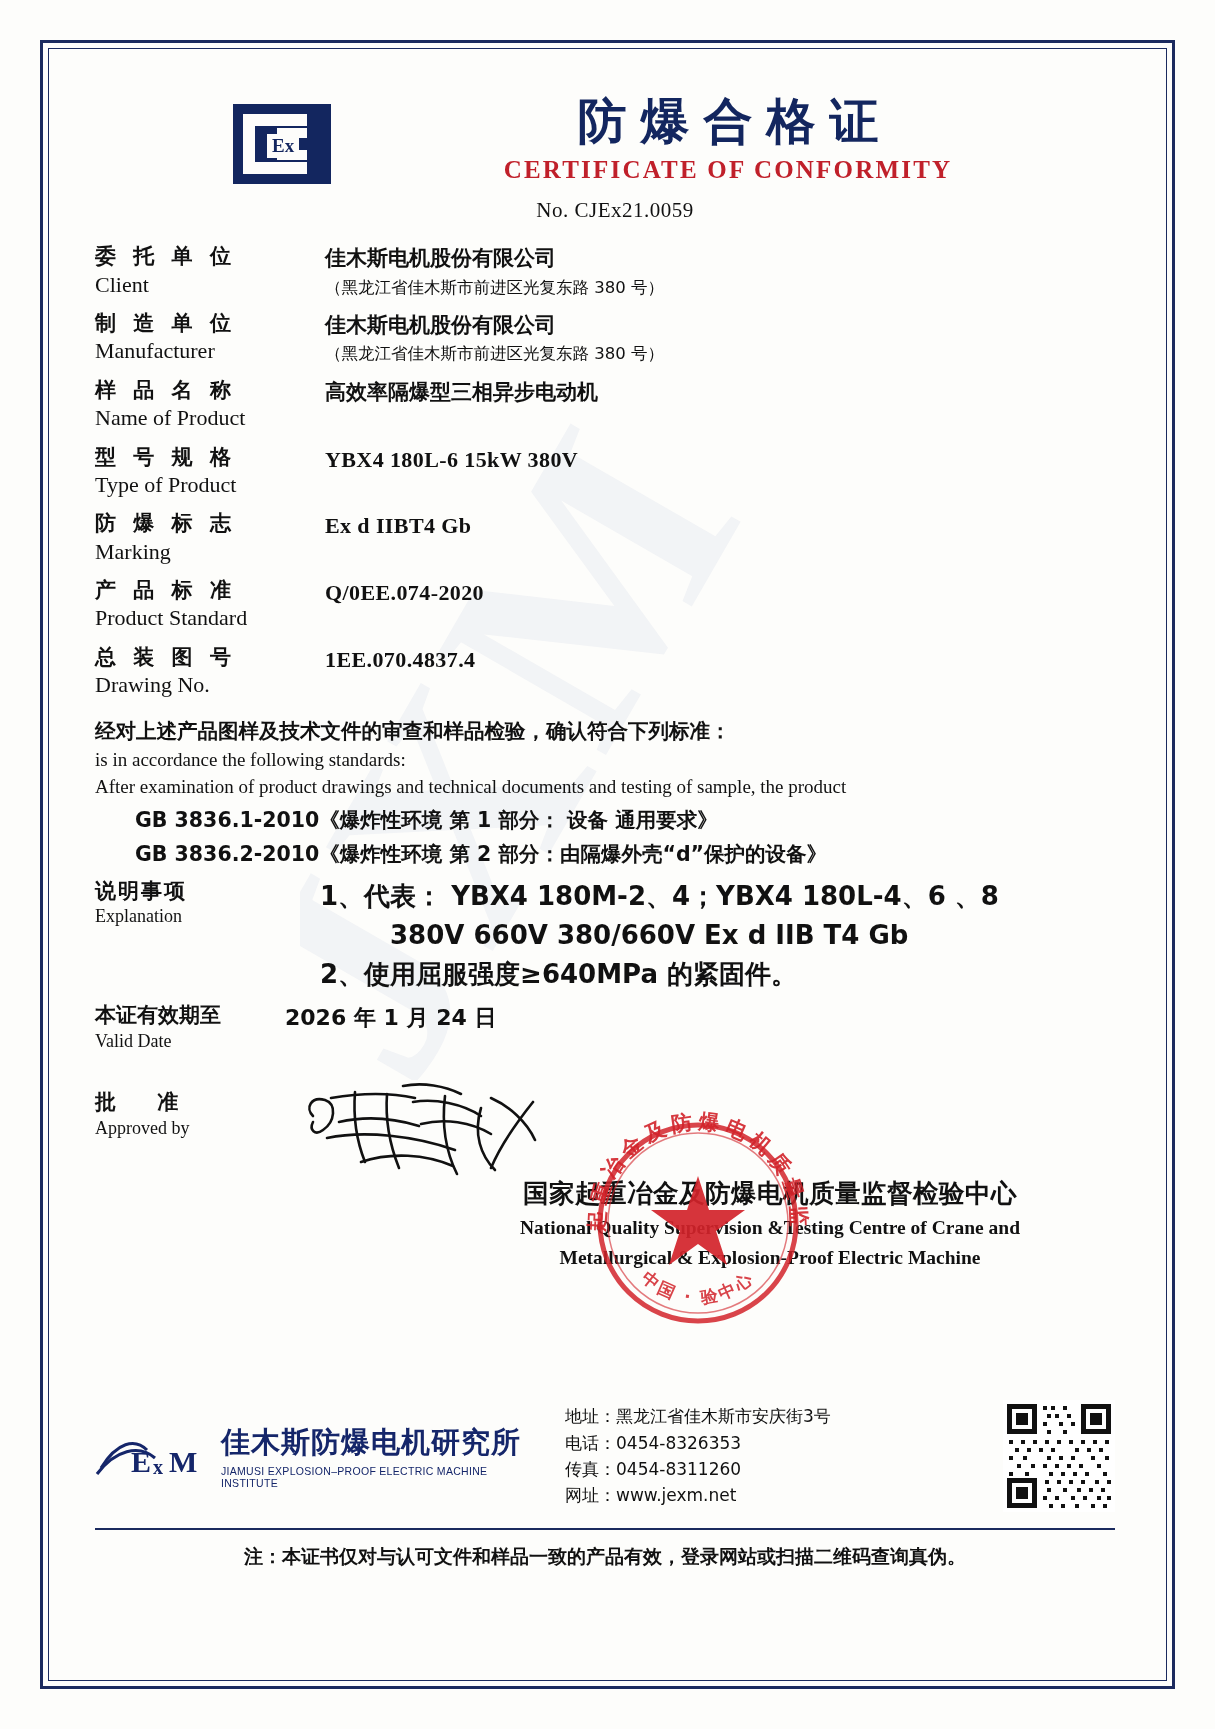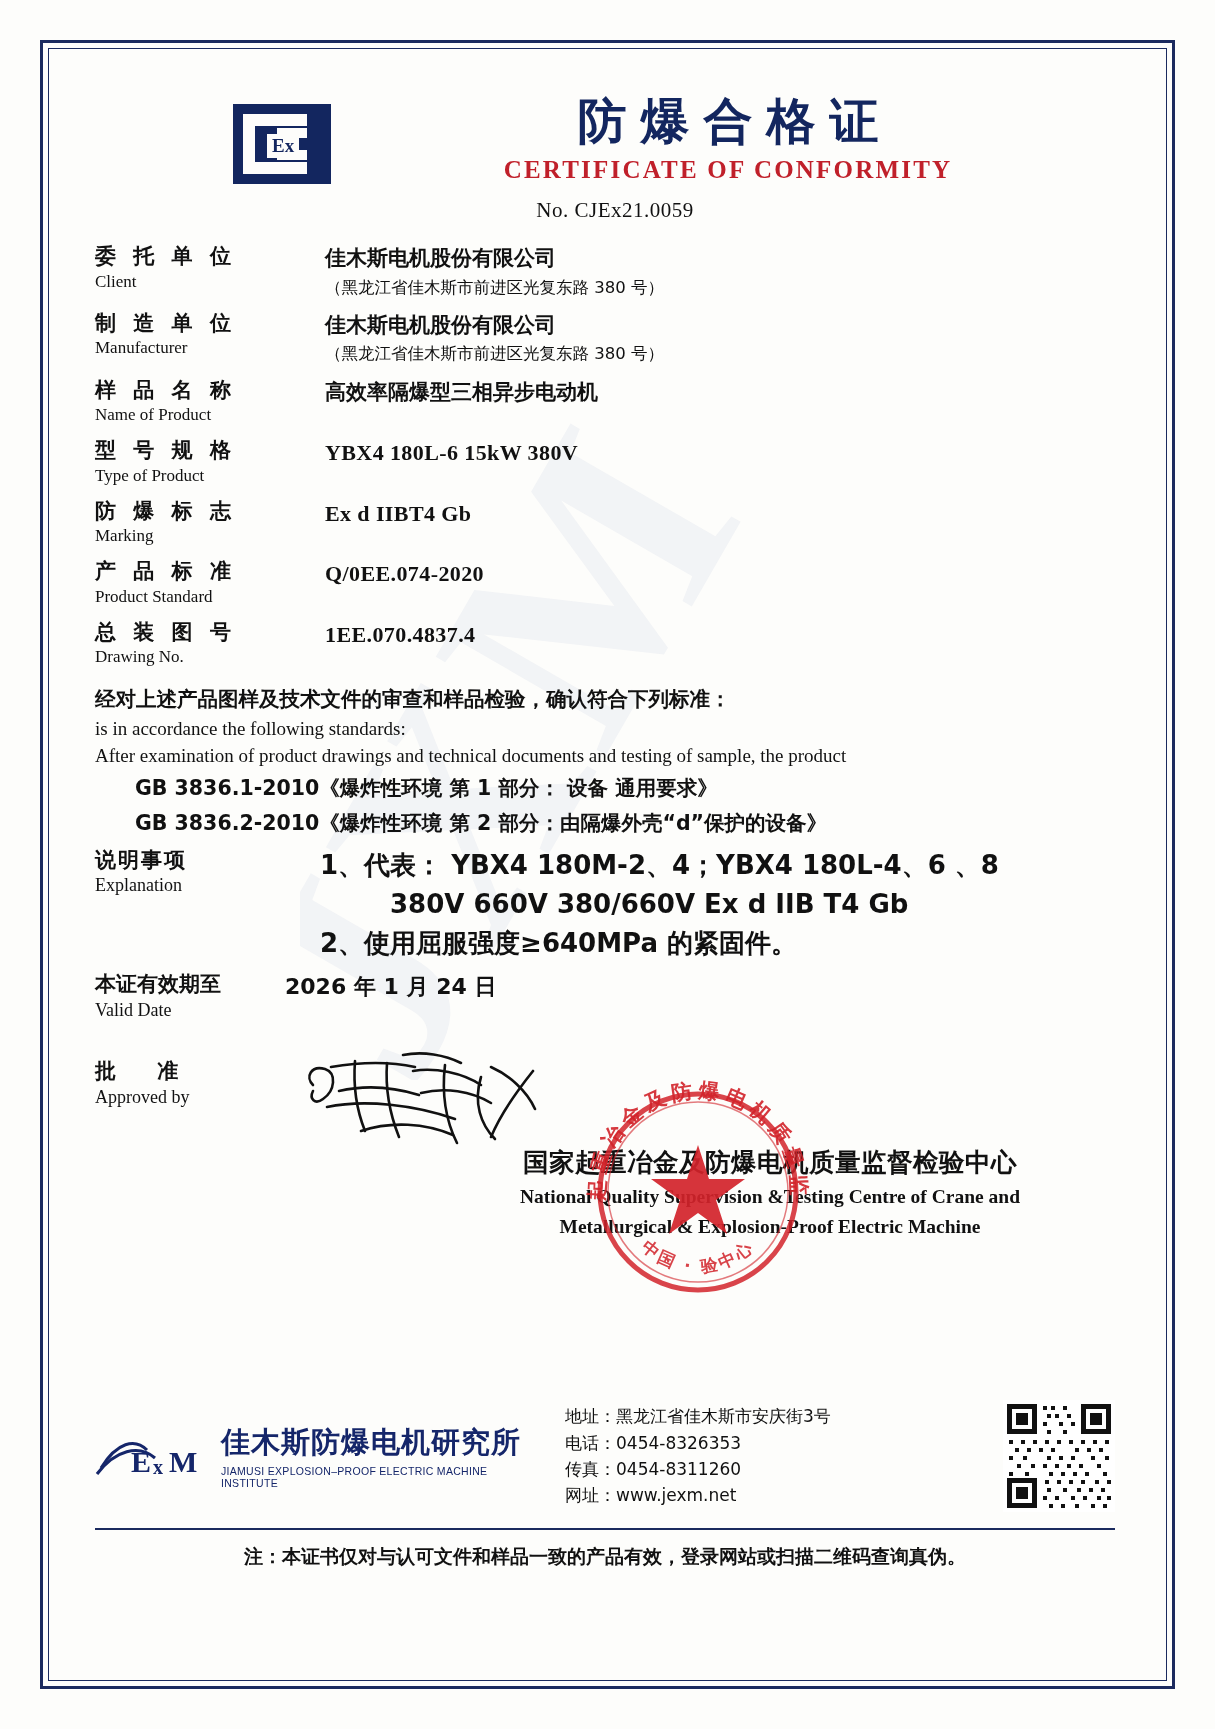--- a/index.html
+++ b/index.html
@@ -125,21 +125,21 @@
   }
   .label .cn {
     font-size: 21px;
     font-weight: bold;
     font-family: "DejaVu Sans", sans-serif;
     letter-spacing: 5px;
     line-height: 1.25;
     white-space: nowrap;
   }
   .label .en {
-    font-size: 17px;
+    font-size: 22px;
     font-family: "Liberation Serif", serif;
     line-height: 1.25;
     margin-top: 1px;
     white-space: nowrap;
   }
   .value {
     flex: 1 1 auto;
     padding-top: 2px;
     padding-left: 35px;
   }

